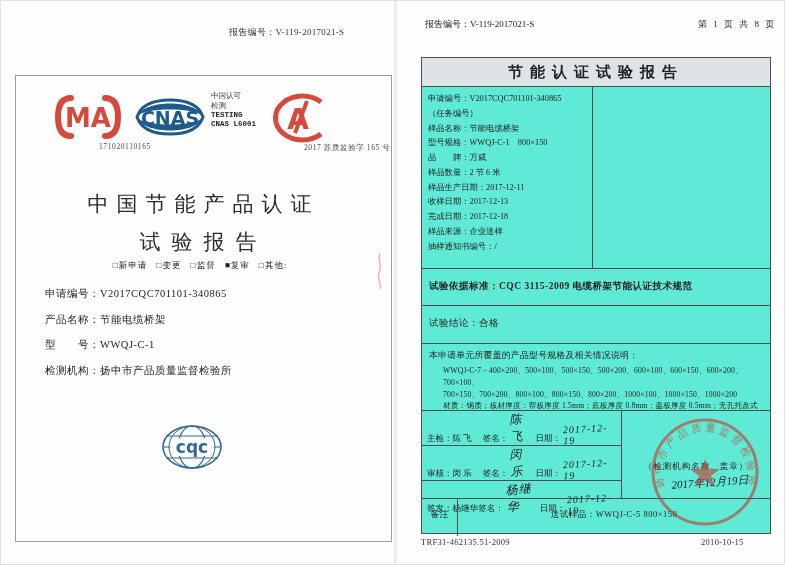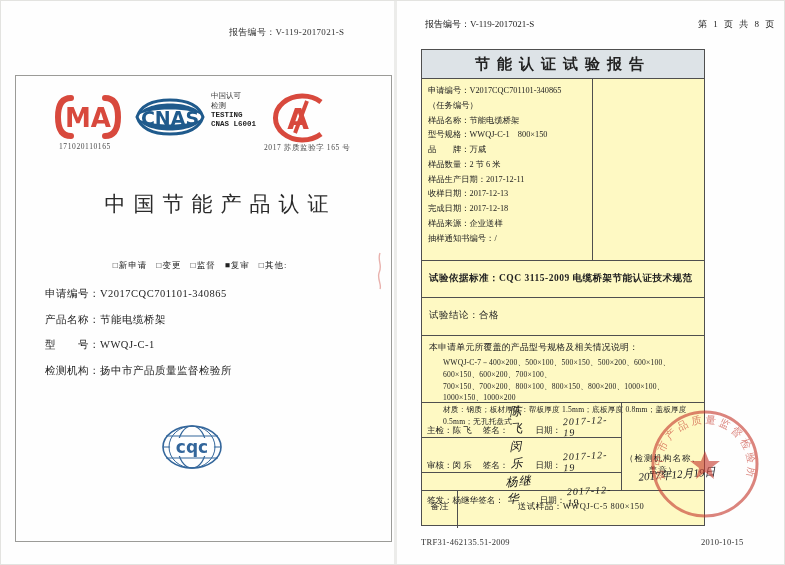--- a/index.html
+++ b/index.html
@@ -5,37 +5,37 @@
   html,body{margin:0;padding:0;background:#ffffff;}
   #canvas{
     position:relative;width:785px;height:565px;overflow:hidden;
     background:#fefefe;border:1px solid #e3e3e0;box-sizing:border-box;
     font-family:"Liberation Serif","DejaVu Serif",serif;color:#1c1c1c;
   }
   .abs{position:absolute;}
   
   .lp-reportno{left:228px;top:25px;font-size:9px;color:#333;letter-spacing:.3px;}
   .lp-box{left:14px;top:74px;width:375px;height:465px;border:1px solid #9b9b98;}
-  .logo-caption{font-size:7.5px;color:#4a4a4a;letter-spacing:.6px;}
+  .logo-caption{font-size:7.5px;color:#4a4a4a;letter-spacing:.6px;margin-left:40px;}
   .cnas-caption{left:210px;top:90px;line-height:1.3;font-size:7.5px;color:#333;}
   .cnas-caption .b{font-family:Liberation Mono, monospace;font-weight:bold;color:#222;}
-  .lp-title{left:32px;width:375px;text-align:center;font-size:21px;color:#2a2a2a;font-weight:500;}
+  .lp-title{left:15px;width:375px;text-align:center;font-size:21px;color:#2a2a2a;font-weight:500;}
   .lp-title.t1{top:189px;letter-spacing:8px;}
   .lp-title.t2{top:227px;letter-spacing:11px;}
   .lp-checks{left:14px;top:259px;width:370px;display:flex;justify-content:center;gap:9px;
     font-size:8.5px;color:#222;letter-spacing:1px;}
   .lp-fields{left:44px;top:286px;font-size:10.5px;color:#1d1d1d;}
   .lp-fields .row{margin-bottom:11.5px;letter-spacing:.5px;}
   .redmark{left:374px;top:250px;width:10px;height:40px;opacity:.5;}
   
   .pgdivider{left:393px;top:0;width:3px;height:565px;background:#ececea;}
   .rp-hl{left:424px;top:17px;font-size:9px;color:#222;}
   .rp-hr{left:697px;top:17px;font-size:9px;color:#222;letter-spacing:2px;}
-  .rp-table{left:420px;top:48px;width:284px;height:477px;border:1.5px solid #4f4f4f;
-    box-sizing:border-box;background:#fef9c3;}
+  .rp-table{left:420px;top:56px;width:350px;height:477px;border:1.5px solid #4f4f4f;
+    box-sizing:border-box;background:#5eead4;}
   .rt-title{height:28px;line-height:28px;text-align:center;background:#dde3e7;
     border-bottom:1.5px solid #4f4f4f;font-size:15px;font-weight:bold;letter-spacing:7px;color:#222;}
   .rt-info{display:flex;height:182px;border-bottom:1.5px solid #4f4f4f;box-sizing:border-box;}
   .rt-info .col-l{width:171px;border-right:1.5px solid #4f4f4f;box-sizing:border-box;
     padding:5px 5px 0 6px;font-size:8.3px;line-height:1.78;color:#222;}
   .rt-info .col-r{flex:1;padding:8px 6px 0 8px;font-size:8.3px;line-height:2.12;color:#222;}
   .rt-standard{height:37px;border-bottom:1.5px solid #4f4f4f;box-sizing:border-box;
     padding:11px 0 0 7px;font-size:9.5px;letter-spacing:.5px;color:#222;font-weight:bold;}
   .rt-conclusion{height:38px;border-bottom:1.5px solid #4f4f4f;box-sizing:border-box;
     padding:11px 0 0 7px;font-size:9.5px;letter-spacing:.5px;color:#222;}
@@ -99,20 +99,21 @@
   </div>
 
   <svg class="abs" style="left:268px;top:92px;" width="62" height="50" viewBox="0 0 62 50">
     <path d="M52,9 A27 22 0 1 0 52,41" fill="none" stroke="#d8493d" stroke-width="5"></path>
     <text x="29" y="36" text-anchor="middle" font-size="28" font-weight="bold" fill="#d8493d">A</text>
     <line x1="38" y1="8" x2="26" y2="40" stroke="#d8493d" stroke-width="4"></line>
   </svg>
   <div class="abs logo-caption" style="left:263px;top:142px;">2017 苏质监验字 165 号</div>
 
   <div class="abs lp-title t1">中国节能产品认证</div>
+  <div class="abs lp-title t2">试验报告</div>
 
   <div class="abs lp-checks">
     <span>□新申请</span>
     <span>□变更</span>
     <span>□监督</span>
     <span>■复审</span>
     <span>□其他:</span>
   </div>
 
   <div class="abs lp-fields">

